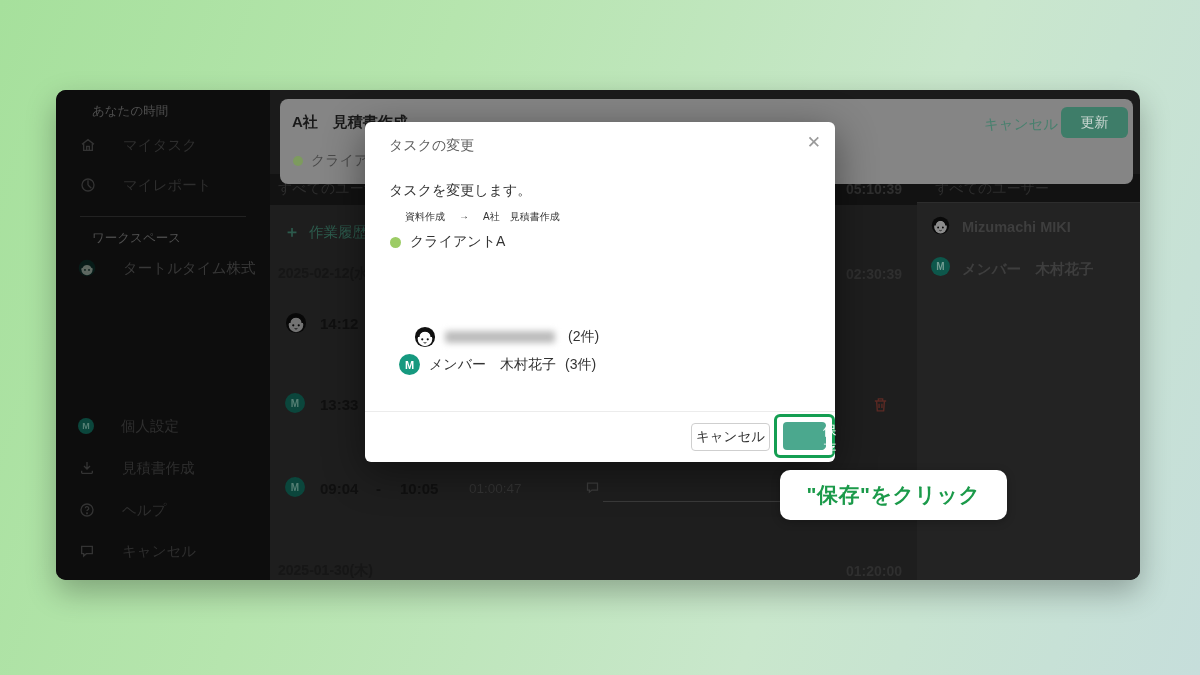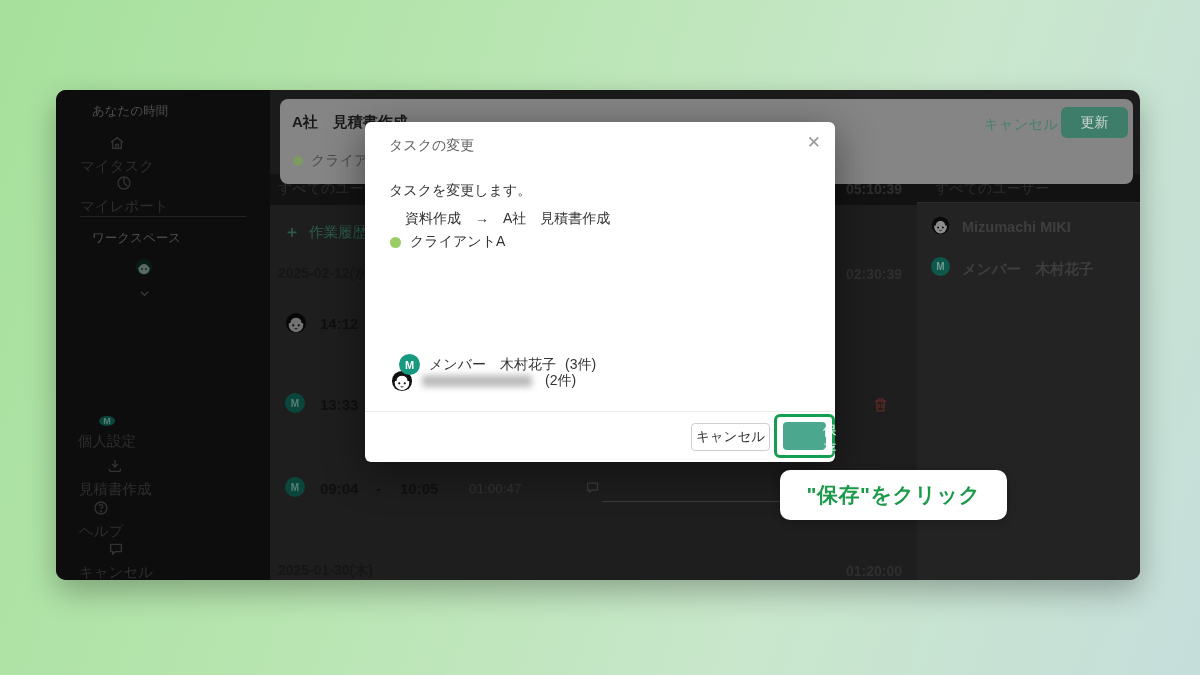--- a/index.html
+++ b/index.html
@@ -12,22 +12,22 @@
   .abs { position:absolute; }
 
   
   .app { position:absolute; left:56px; top:90px; width:1084px; height:490px;
          background:#1b1b1b; border-radius:10px; overflow:hidden;
          box-shadow:0 12px 30px rgba(0,0,0,.28); }
 
   
   .sidebar { position:absolute; left:0; top:0; width:214px; height:490px; background:#0d0d0d; }
   .s-label { position:absolute; font-size:12.5px; color:#4f4f4f; }
-  .s-item { position:absolute; height:20px; display:flex; align-items:center; gap:6px;
-            color:#2e2e2e; font-size:14.5px; cursor:default; white-space:nowrap;flex-direction:column; }
+  .s-item { position:absolute; height:20px; display:flex; align-items:center; gap:27px;
+            color:#2e2e2e; font-size:14.5px; cursor:default; white-space:nowrap; }
   .s-item svg { flex:0 0 auto; }
   .s-div { position:absolute; left:24px; top:126px; width:166px; height:1px; background:#222; }
   .ws-name { width:132px; overflow:hidden; white-space:nowrap; }
   .m-avatar { border-radius:50%; display:flex; align-items:center; justify-content:center;
               font-weight:bold; }
   .m-dim { background:#0b463c; color:#557f74; }
   .m-mid { background:#0d574b; color:#719c92; }
   .m-bright { background:#16997f; color:#fff; }
 
   
@@ -59,21 +59,21 @@
   .th-cancel { position:absolute; left:704px; top:16px; color:#48806e; font-size:14.5px; cursor:pointer; }
   .th-update { position:absolute; left:781px; top:8px; width:67px; height:31px; background:#3e7d69;
                border:none; border-radius:6px; color:#ccd8d3; font-size:14px; cursor:pointer; }
 
   
   .modal { position:absolute; left:365px; top:122px; width:470px; height:340px; background:#fff;
            border-radius:6px; z-index:10; box-shadow:0 10px 40px rgba(0,0,0,.45); }
   .md-title { position:absolute; left:24px; top:15px; font-size:14px; color:#5f5f5f; }
   .md-close { position:absolute; right:14px; top:10px; font-size:17px; color:#9a9a9a; cursor:pointer; }
   .md-intro { position:absolute; left:24px; top:60px; font-size:14px; color:#333; }
-  .md-change { position:absolute; left:40px; top:88px; font-size:14px; color:#333; font-weight:500;
+  .md-change { position:absolute; left:40px; top:88px; font-size:10px; color:#333; font-weight:500;
                display:flex; gap:14px; }
   .md-client { position:absolute; left:25px; top:111px; display:flex; align-items:center; gap:9px;
                color:#333; font-size:14px; }
   .warn-box { position:absolute; left:5px; top:135px; width:460px; height:67px;
               border:3px solid #e1423c; border-radius:4px; }
   .warn-text { position:absolute; left:13px; top:5px; right:8px; font-size:14.5px; color:#333;
                line-height:27px; }
   .aff-row { position:absolute; display:flex; align-items:center; gap:9px; color:#333; font-size:14px; }
   .blur-name { width:110px; height:12px; background:#bcbcbc; border-radius:3px; filter:blur(3px); }
   .md-footer-div { position:absolute; left:0; top:289px; width:470px; height:1px; background:#ececec; }
@@ -255,21 +255,21 @@
     <span>→</span>
     <span>A社　見積書作成</span>
   </div>
 
   <div class="md-client">
     <span class="dot" style="width:11px; height:11px; background:#9ccc65;"></span>
     <span>クライアントA</span>
   </div>
 
 
-  <div class="aff-row" style="left:26px; top:204px;margin-top:44px;">
+  <div class="aff-row" style="left:49px; top:204px;">
     <svg class="face" width="22" height="22" viewBox="0 0 24 24">
         <circle cx="12" cy="12" r="11" fill="#111"></circle>
         <circle cx="12" cy="14" r="8" fill="#fff"></circle>
         <path d="M3.5 12 a8.5 8.5 0 0 1 17 0 l-2.5 0 a6 6 0 0 0 -12 0 z" fill="#111"></path>
         <circle cx="9" cy="14.5" r="1.2" fill="#111"></circle>
         <circle cx="15" cy="14.5" r="1.2" fill="#111"></circle>
         <path d="M10.5 18 q1.5 1.2 3 0" stroke="#111" stroke-width="1" fill="none"></path>
       </svg>
     <span class="blur-name"></span>
     <span style="margin-left:4px;">(2件)</span>

